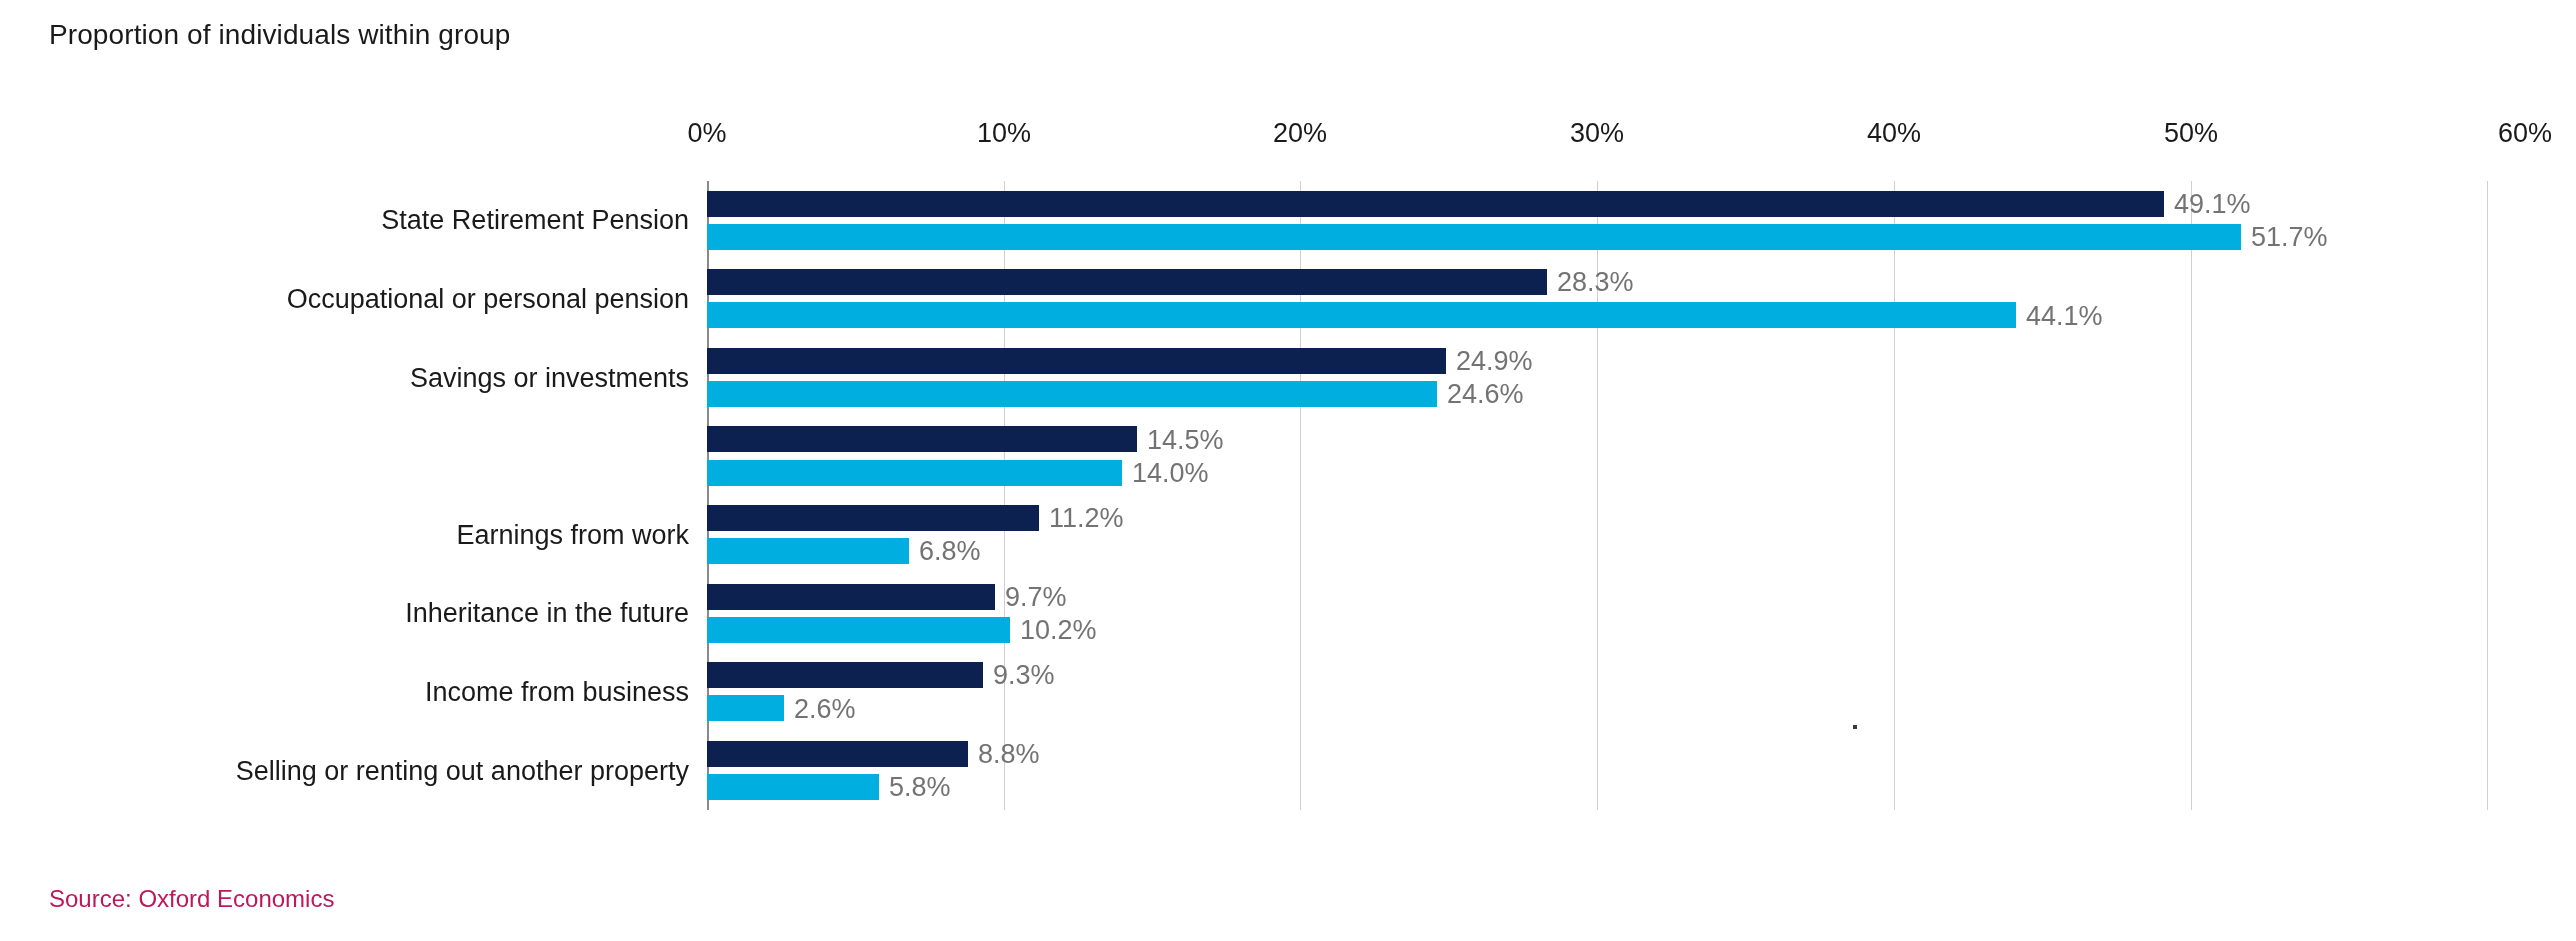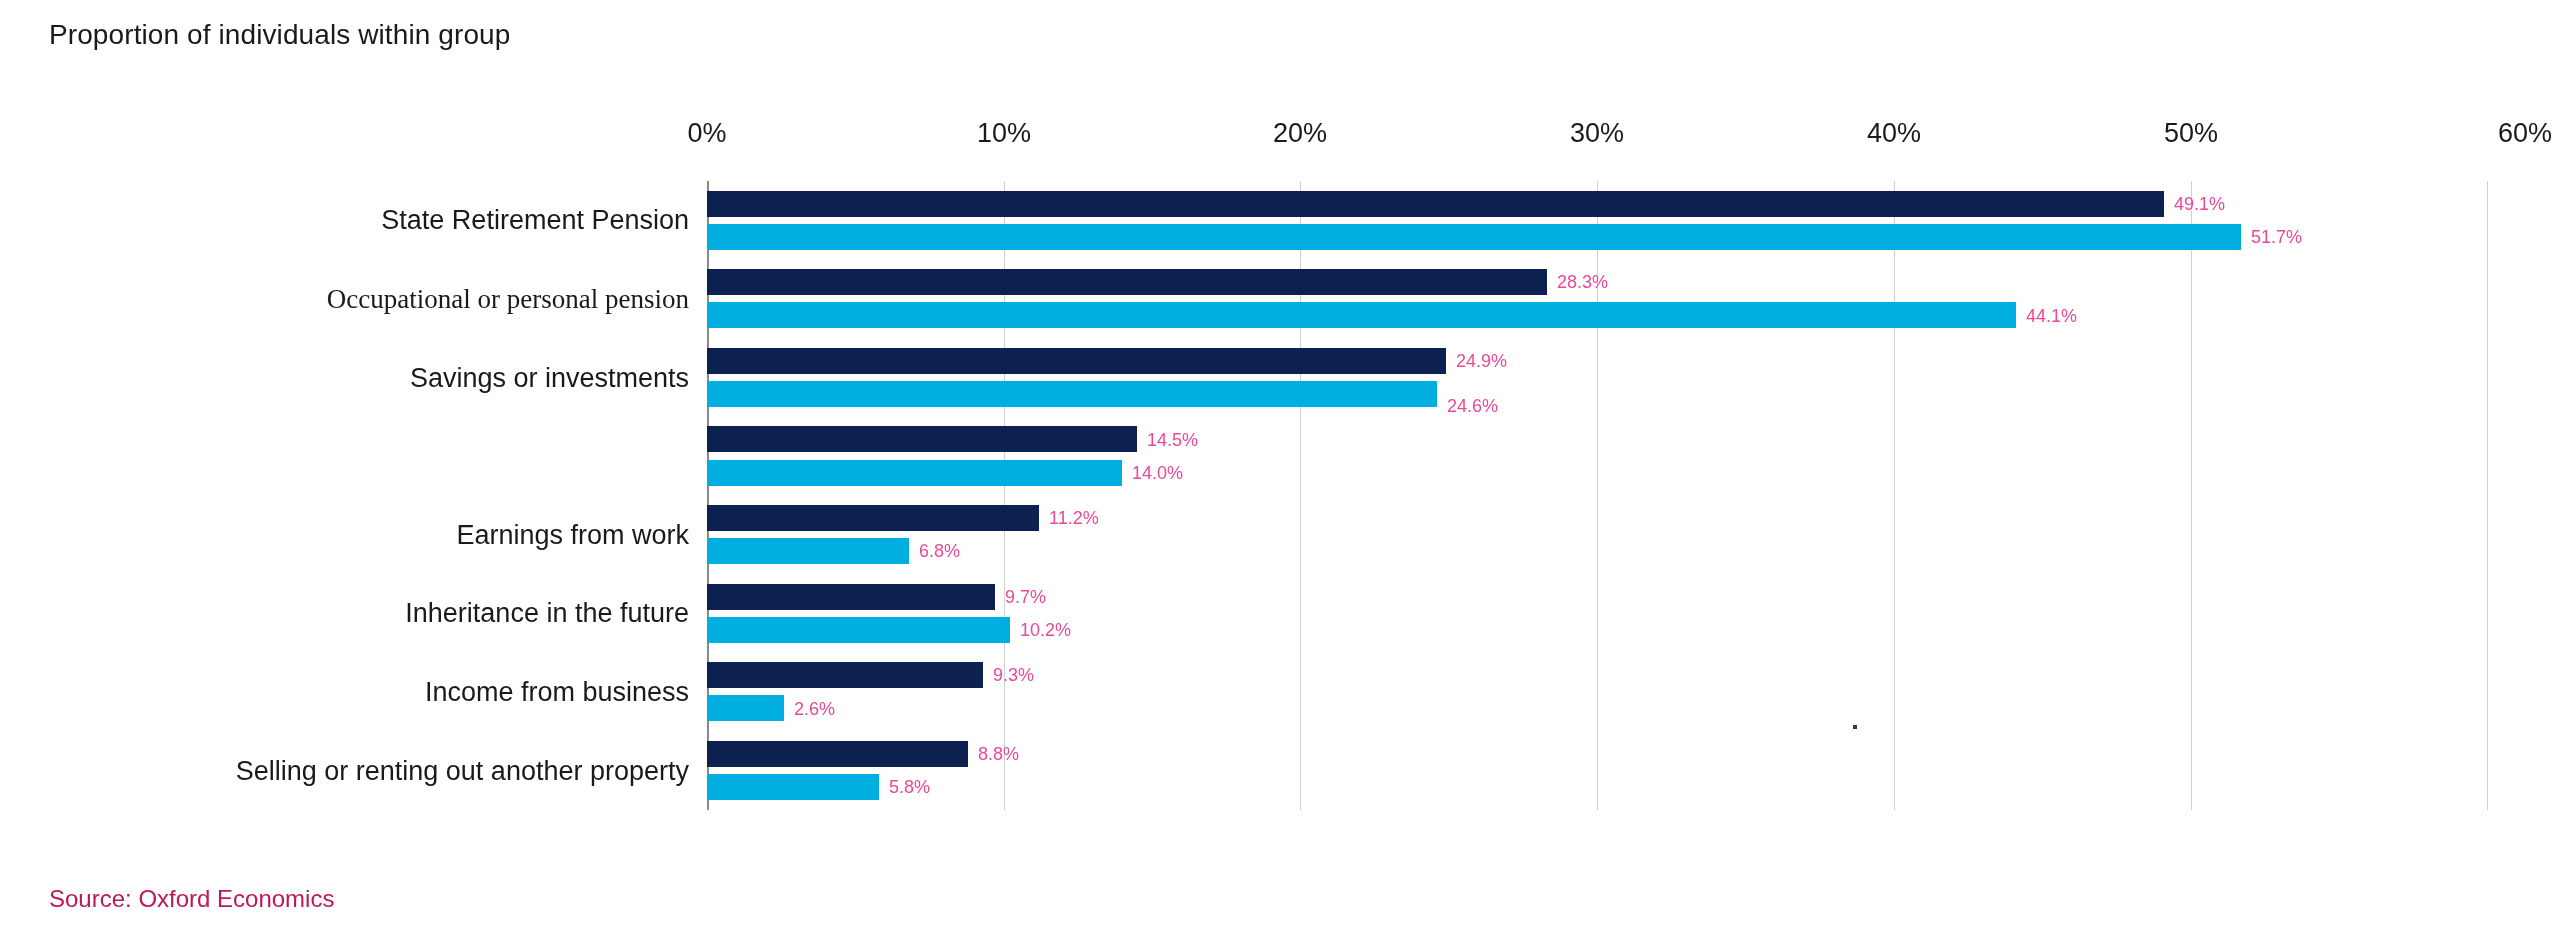--- a/index.html
+++ b/index.html
@@ -107,22 +107,22 @@
   
   .bar {
     position: absolute;
     left: 0;
   }
   .bar.series-0 { background: #0d2150; }
   .bar.series-1 { background: #00aee0; }
 
   .bar-value {
     position: absolute;
-    font-size: 18px;
-    color: #ec4899;
+    font-size: 27px;
+    color: #737373;
     white-space: nowrap;
     transform: translateY(-50%);
   }
 
   
   #artifact-speck {
     position: absolute;
     left: 1853px;
     top: 714px;
     width: 3.5px;
@@ -159,21 +159,21 @@
       <div class="bar-value" style="left: 1467px; top: 23px;">49.1%</div>
       <div class="bar series-1" style="top: 43px; width: 1534px; height: 26px; background: rgb(0, 174, 224);"></div>
       <div class="bar-value" style="left: 1544px; top: 56px;">51.7%</div>
       <div class="bar series-0" style="top: 88px; width: 840px; height: 26px; background: rgb(13, 33, 80);"></div>
       <div class="bar-value" style="left: 850px; top: 101px;">28.3%</div>
       <div class="bar series-1" style="top: 121px; width: 1309px; height: 26px; background: rgb(0, 174, 224);"></div>
       <div class="bar-value" style="left: 1319px; top: 135px;">44.1%</div>
       <div class="bar series-0" style="top: 167px; width: 739px; height: 26px; background: rgb(13, 33, 80);"></div>
       <div class="bar-value" style="left: 749px; top: 180px;">24.9%</div>
       <div class="bar series-1" style="top: 200px; width: 730px; height: 26px; background: rgb(0, 174, 224);"></div>
-      <div class="bar-value" style="left: 740px; top: 213px; margin-top: 12px;">24.6%</div>
+      <div class="bar-value" style="left: 740px; top: 213px;">24.6%</div>
       <div class="bar series-0" style="top: 245px; width: 430px; height: 26px; background: rgb(13, 33, 80);"></div>
       <div class="bar-value" style="left: 440px; top: 259px;">14.5%</div>
       <div class="bar series-1" style="top: 279px; width: 415px; height: 26px; background: rgb(0, 174, 224);"></div>
       <div class="bar-value" style="left: 425px; top: 292px;">14.0%</div>
       <div class="bar series-0" style="top: 324px; width: 332px; height: 26px; background: rgb(13, 33, 80);"></div>
       <div class="bar-value" style="left: 342px; top: 337px;">11.2%</div>
       <div class="bar series-1" style="top: 357px; width: 202px; height: 26px; background: rgb(0, 174, 224);"></div>
       <div class="bar-value" style="left: 212px; top: 370px;">6.8%</div>
       <div class="bar series-0" style="top: 403px; width: 288px; height: 26px; background: rgb(13, 33, 80);"></div>
       <div class="bar-value" style="left: 298px; top: 416px;">9.7%</div>
@@ -184,21 +184,21 @@
       <div class="bar series-1" style="top: 514px; width: 77px; height: 26px; background: rgb(0, 174, 224);"></div>
       <div class="bar-value" style="left: 87px; top: 528px;">2.6%</div>
       <div class="bar series-0" style="top: 560px; width: 261px; height: 26px; background: rgb(13, 33, 80);"></div>
       <div class="bar-value" style="left: 271px; top: 573px;">8.8%</div>
       <div class="bar series-1" style="top: 593px; width: 172px; height: 26px; background: rgb(0, 174, 224);"></div>
       <div class="bar-value" style="left: 182px; top: 606px;">5.8%</div>
     </div>
 
   <div id="category-labels">
       <div class="category-label" style="top: 39px;">State Retirement Pension</div>
-      <div class="category-label" style="top: 118px; font-family: Liberation Serif, serif;">Occupational or personal pension</div>
+      <div class="category-label" style="top: 118px;">Occupational or personal pension</div>
       <div class="category-label" style="top: 197px;">Savings or investments</div>
       <div class="category-label" style="top: 354px;">Earnings from work</div>
       <div class="category-label" style="top: 432px;">Inheritance in the future</div>
       <div class="category-label" style="top: 511px;">Income from business</div>
       <div class="category-label" style="top: 590px;">Selling or renting out another property</div>
     </div>
 
   <div id="artifact-speck"></div>
 
   <div id="source-note">Source: Oxford Economics</div>

